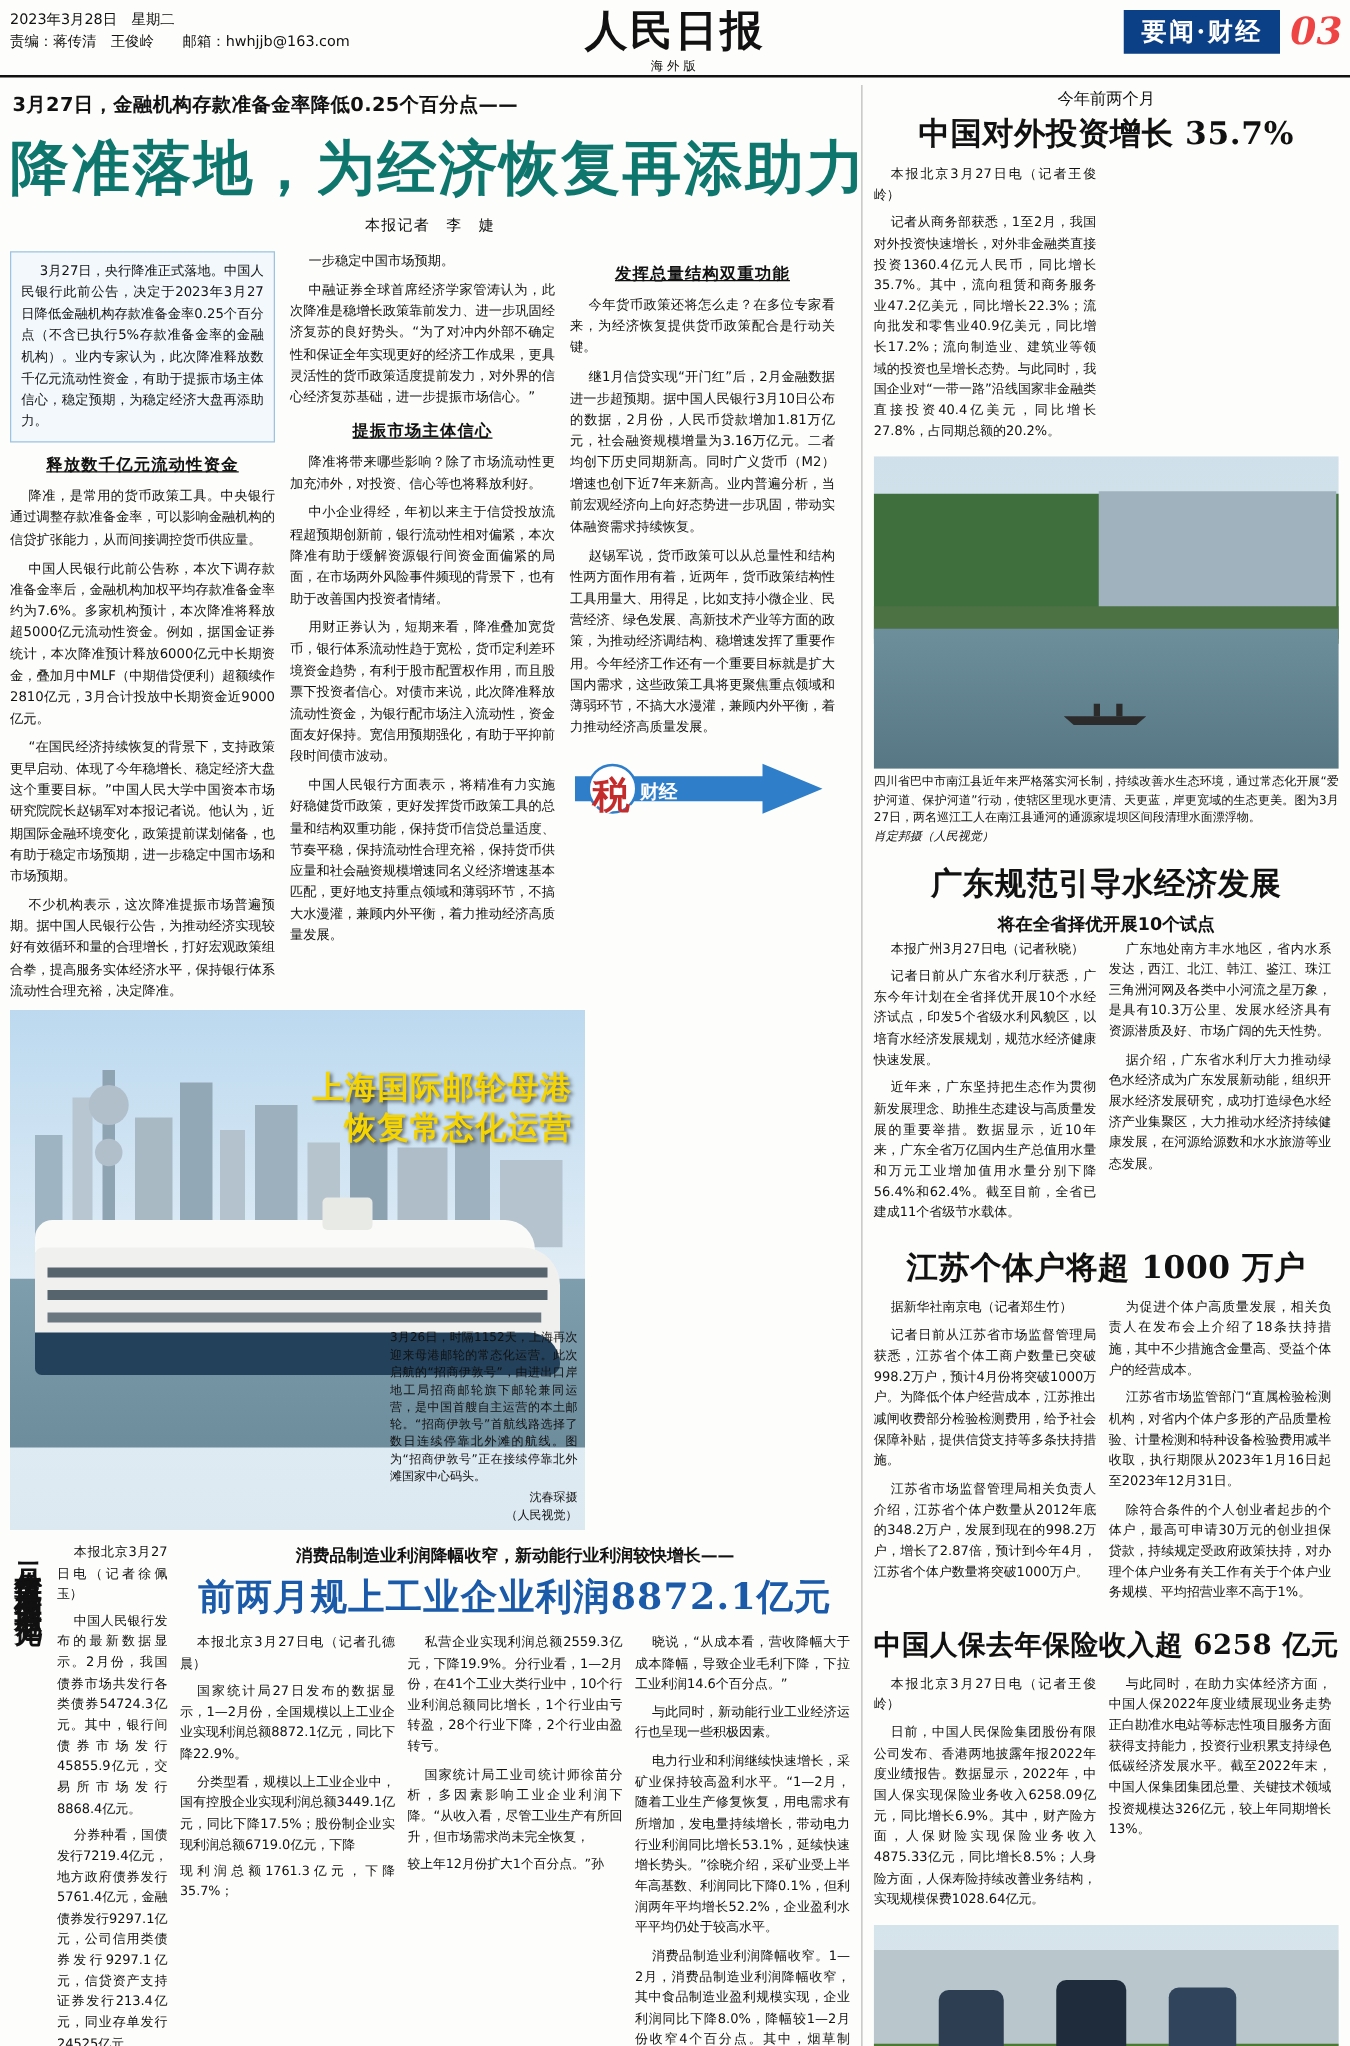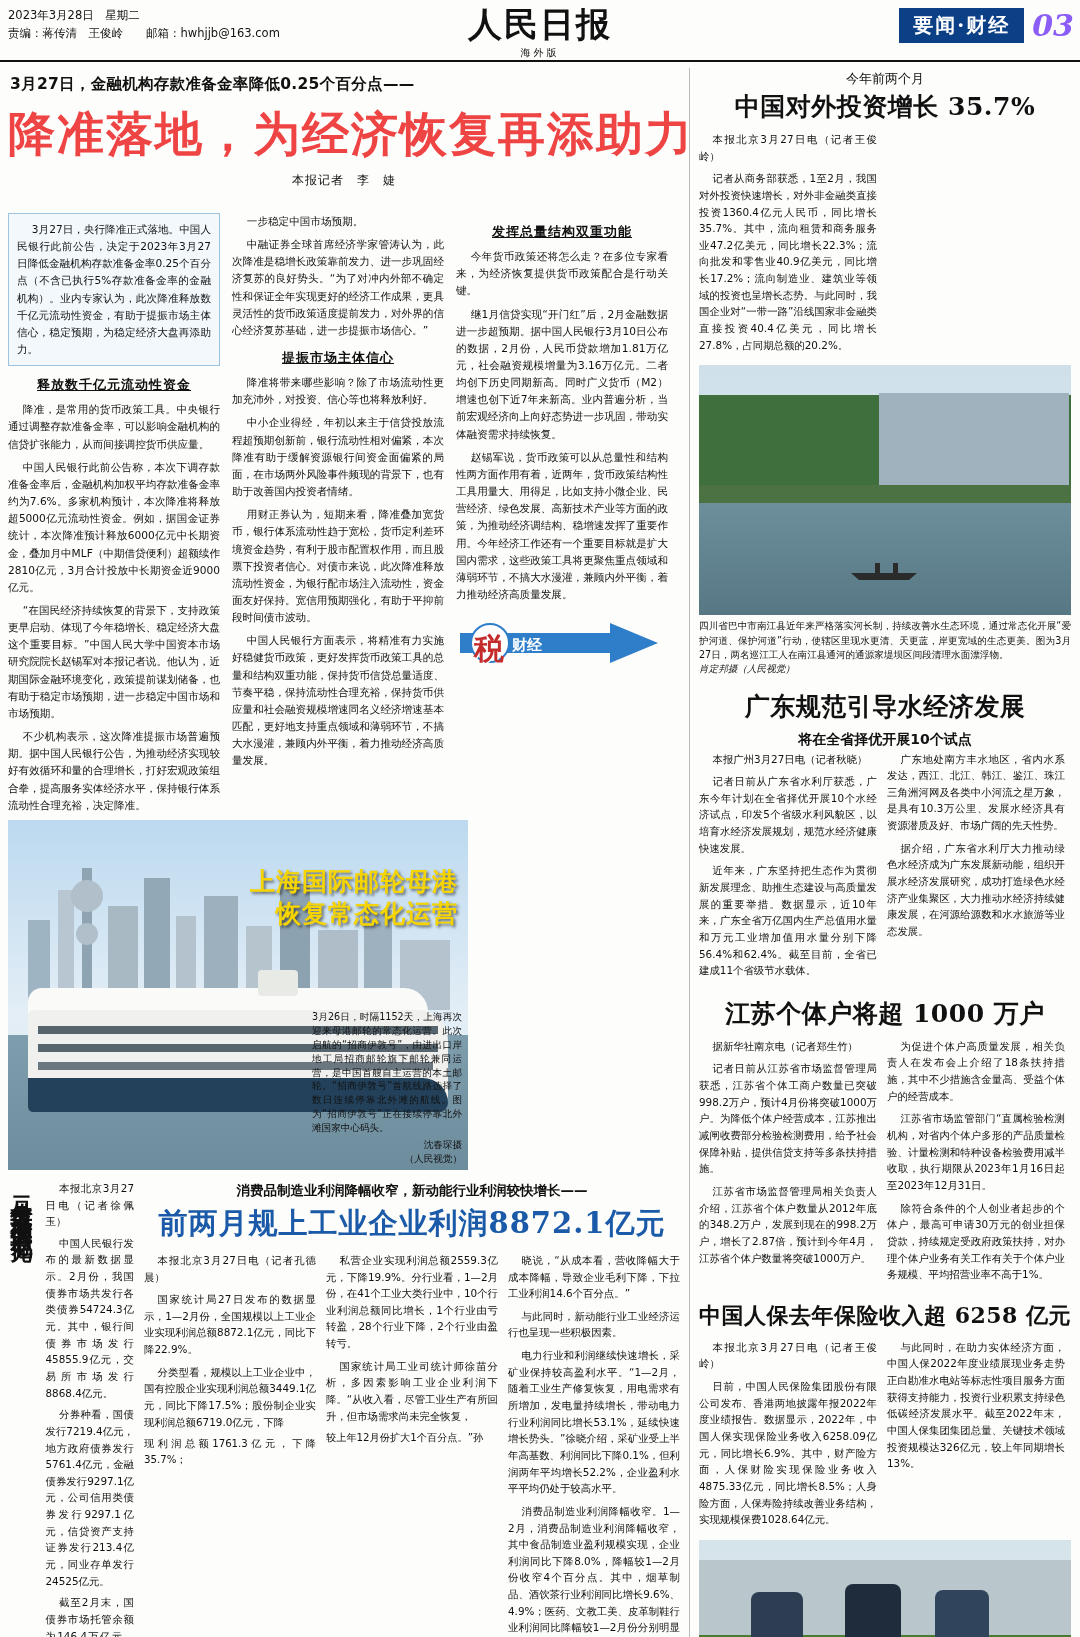--- a/index.html
+++ b/index.html
@@ -22,36 +22,36 @@
   .mh-title .big {
     font-family:"DejaVu Serif", serif; font-weight:bold; font-size:34px; letter-spacing:2px;
     color:#111;
   }
   .mh-title .sub { font-size:10px; letter-spacing:3px; color:#111; margin-top:-2px;}
   .mh-right { position:absolute; right:6px; top:8px; display:flex; align-items:center; gap:8px;}
   .mh-badge {
     background:#0b3f86; color:#fff; font-family:"DejaVu Serif",serif; font-weight:bold;
     font-size:20px; padding:4px 14px; letter-spacing:2px;
   }
-  .mh-page { font-family:"DejaVu Serif",serif; font-weight:bold; font-size:30px; font-style:italic; color:#8b5cf6;}
+  .mh-page { font-family:"DejaVu Serif",serif; font-weight:bold; font-size:30px; font-style:italic; color:#ef4444;}
 
   
   .body-wrap { position:relative; display:flex; gap:0; padding:6px 8px 0 8px; }
   .left-zone { width:672px; position:relative; }
   .vrule { width:1px; background:#bbb; margin:0 9px; }
   .right-zone { width:372px; position:relative; }
 
   
   .kicker { font-size:15.5px; font-weight:bold; margin:6px 0 2px 2px; letter-spacing:0.3px;}
   .headline {
-    color:#ef4444; font-family:"DejaVu Serif", serif; font-weight:bold;
+    color:#0f766e; font-family:"DejaVu Serif", serif; font-weight:bold;
     font-size:47px; letter-spacing:2px; text-align:center; margin:8px 0 6px;
     white-space:nowrap;
   }
-  .byline { text-align:center; font-size:12px; margin-bottom:24px; letter-spacing:1px;}
+  .byline { text-align:center; font-size:12px; margin-bottom:12px; letter-spacing:1px;}
 
   .three-col { display:flex; gap:12px; }
   .col { width:212px; font-size:10.6px; line-height:1.62; text-align:justify; }
   .col p { margin:0 0 6px 0; text-indent:1.4em; }
   .subhead { font-weight:bold; font-size:13px; text-align:center; margin:8px 0 6px; letter-spacing:1px;text-decoration:underline;}
   .boxed {
     border:1px solid #9cc3e0; background:#f2f8fc; padding:7px 8px; margin-bottom:8px;
     font-size:10.6px; line-height:1.62; text-align:justify;
   }
   .boxed p { margin:0; text-indent:1.4em; }
@@ -62,21 +62,21 @@
     position:absolute; left:4px; top:12px; width:200px; height:44px;
   }
   .tax-word {
     position:absolute; font-family:"DejaVu Serif",serif; font-weight:bold; color:#fff;
   }
   .tax-shui { left:18px; top:16px; font-size:30px; color:#c42b2b; text-shadow:1px 1px 0 #fff; }
   .tax-cj { left:56px; top:24px; font-size:15px; color:#fff; }
 
   
   .photo { position:relative; overflow:hidden; }
-  .ship-photo { width:460px; height:350px; position:relative;padding-left:10px; }
+  .ship-photo { width:460px; height:416px; position:relative;padding-left:10px; }
   .sky { position:absolute; inset:0; background:linear-gradient(#bcd9ef,#e3eef6 55%,#dce9f1 100%); }
   .skyline { position:absolute; left:0; top:40px; width:100%; height:150px; }
   .water { position:absolute; left:0; top:215px; width:100%; height:135px; background:linear-gradient(#7e9dad,#6d8c9c); }
   .shipbody { position:absolute; left:20px; top:190px; width:420px; height:92px; background:#f0f1ee; border-radius:6px 30px 6px 4px; }
   .shipdeck { position:absolute; left:20px; top:168px; width:400px; height:26px; background:#fafbf8; border-radius:14px 24px 0 0;}
   .shiphull { position:absolute; left:20px; top:258px; width:420px; height:34px; background:#23415a; border-radius:0 28px 10px 6px;}
   .shipwin { position:absolute; top:206px; left:30px; width:400px; height:8px; background:#56646e; }
   .shipwin2 { position:absolute; top:224px; left:30px; width:400px; height:8px; background:#56646e; }
   .shipwin3 { position:absolute; top:242px; left:30px; width:395px; height:8px; background:#6a7780; }
   .funnel { position:absolute; left:250px; top:150px; width:40px; height:26px; background:#e8eae5; border-radius:4px;}

